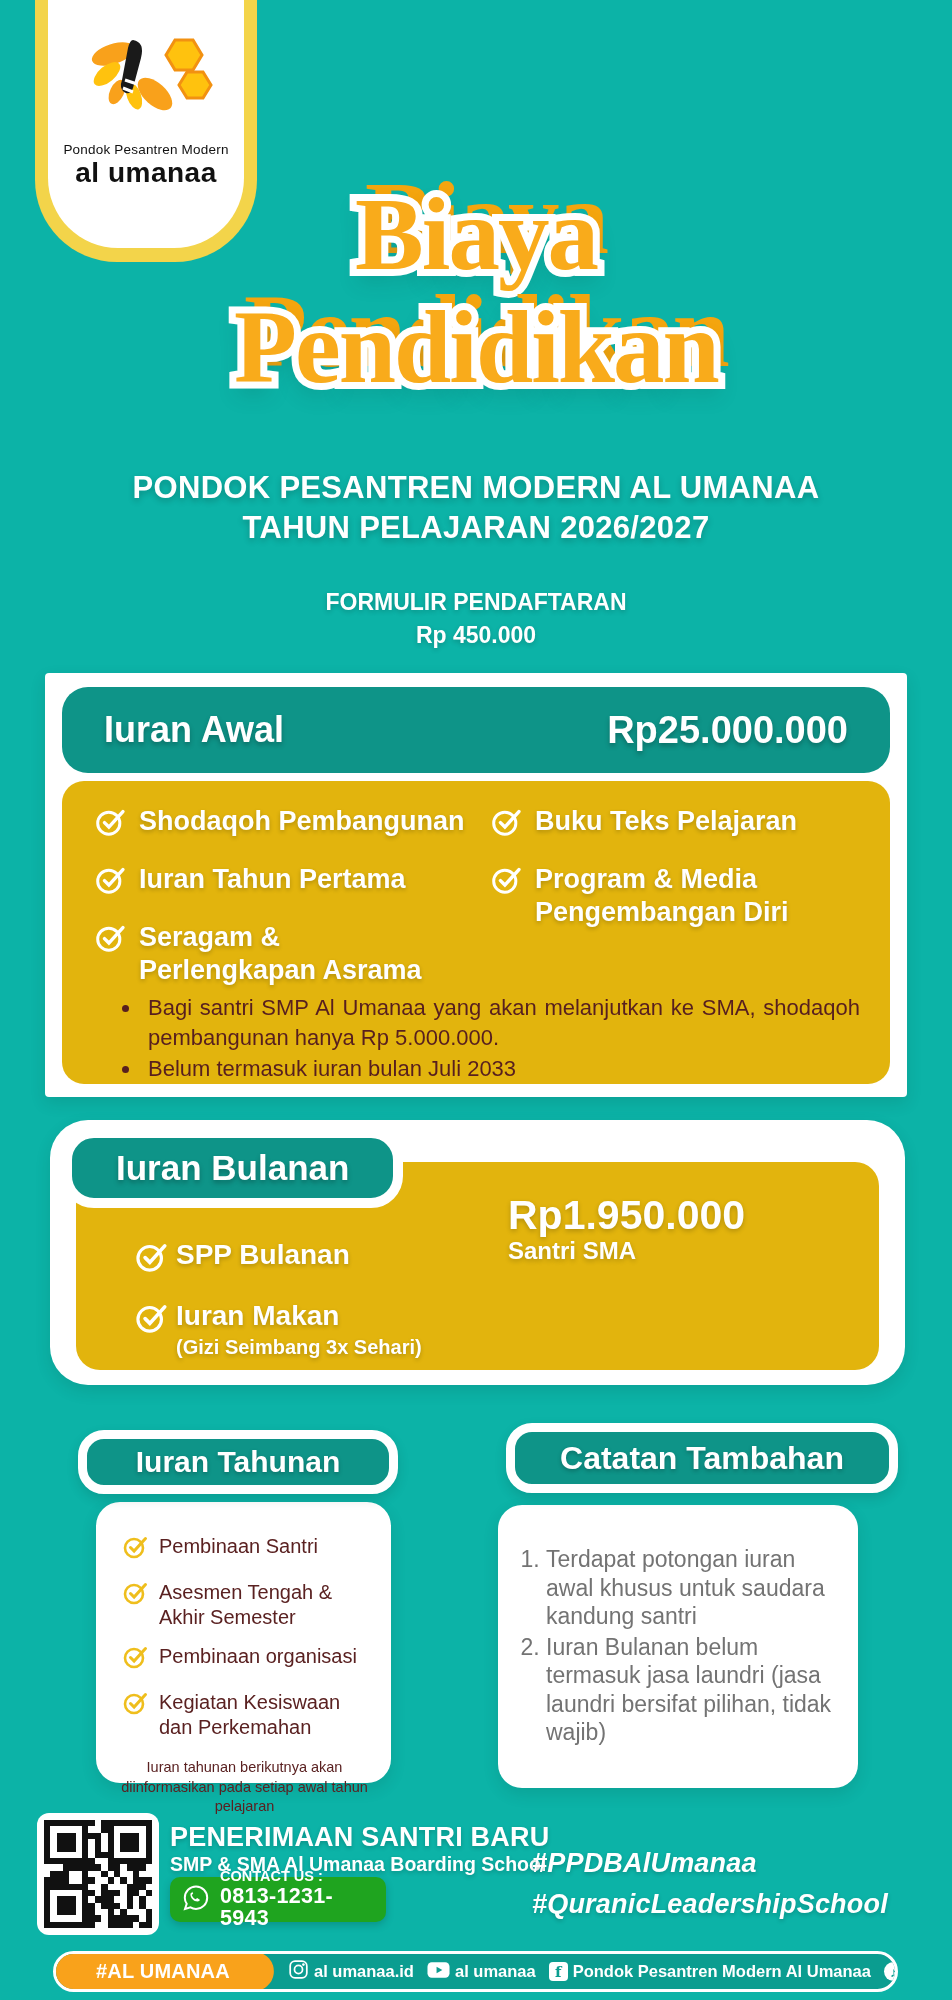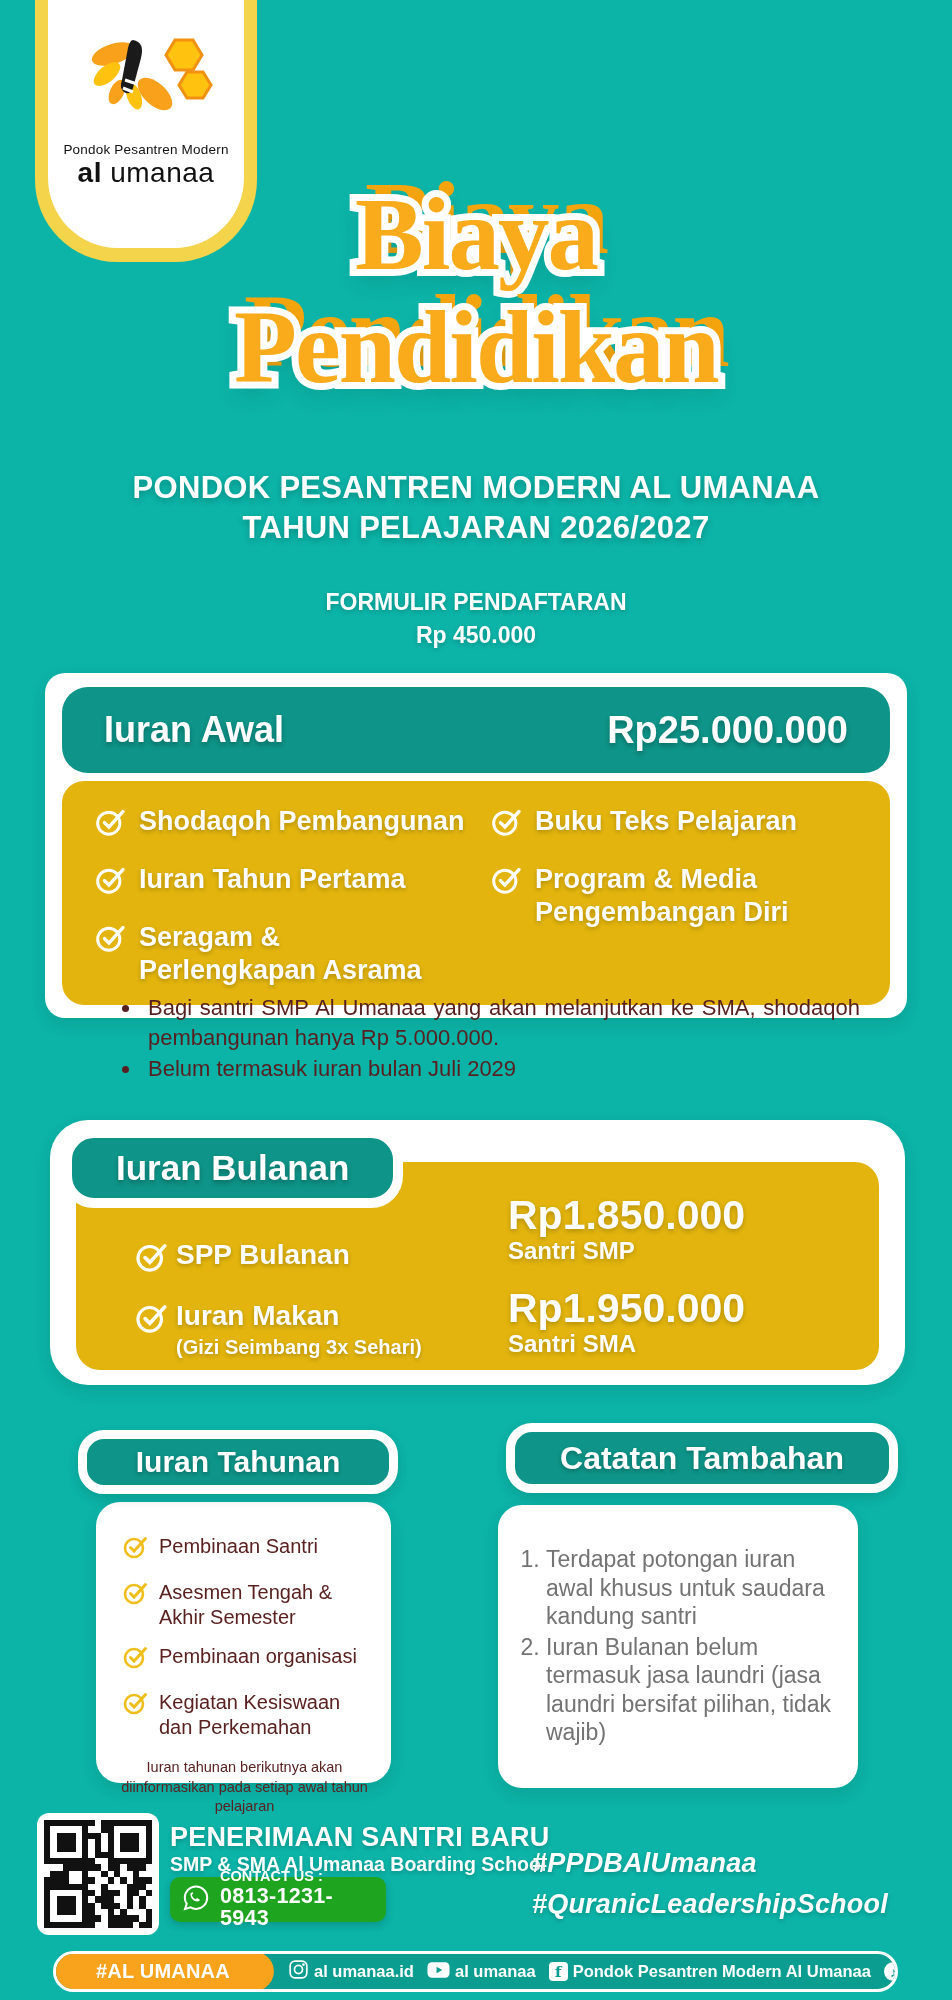--- a/index.html
+++ b/index.html
@@ -11,21 +11,21 @@
 
   
   #logo-badge { position:absolute; left:35px; top:0; width:222px; height:262px;
     background:#F3D44A; border-radius:0 0 82px 82px; }
   #logo-badge .inner { position:absolute; left:13px; right:13px; top:0; bottom:14px;
     background:#fff; border-radius:0 0 70px 70px; display:flex; flex-direction:column;
     align-items:center; justify-content:flex-start; padding-top:32px; }
   .logo-tagline { font-size:13.5px; color:#111; margin-top:10px; letter-spacing:0.2px; }
   .logo-brand { font-size:28px; color:#111; letter-spacing:0.5px; margin-top:0px; }
   .logo-brand b { font-weight:700; }
-  .logo-brand .rest { font-weight:400; }
+  .logo-brand .rest { font-weight:700; }
 
   
   #title { position:absolute; top:178px; left:0; width:100%; text-align:center;
     font-family:Liberation Serif, serif; font-weight:bold; z-index:0; }
   .title-line { position:relative; display:block; font-size:103px; line-height:1.1;
     color:#F9AB1B; letter-spacing:-2px; z-index:0; }
   .title-line::before { content:attr(data-text); position:absolute; left:0; width:100%; top:0;
     color:#fff; -webkit-text-stroke:14px #fff;
     text-shadow:0 10px 22px rgba(0,60,55,0.25);
     z-index:-1; }
@@ -41,21 +41,21 @@
     text-shadow:0 2px 5px rgba(0,0,0,0.2); }
 
   
   .white-card { background:#fff; box-shadow:0 6px 16px rgba(0,40,35,0.12); }
   .teal-bar { background:#0E9488; color:#fff; font-weight:bold; }
   .check-item { display:flex; align-items:flex-start; gap:13px; }
   .check-item svg { flex-shrink:0; }
   .pre { white-space:pre-line; }
 
   
-  #iuran-awal { position:absolute; left:45px; top:673px; width:862px; height:345px; border-radius:20px; }
+  #iuran-awal { position:absolute; left:45px; top:673px; width:862px; height:424px; border-radius:4px; }
   #ia-header { position:absolute; left:17px; right:17px; top:14px; height:86px; border-radius:26px;
     display:flex; align-items:center; justify-content:space-between; padding:0 42px;
     text-shadow:0 3px 5px rgba(0,0,0,0.25); }
   #ia-header .t { font-size:36px; }
   #ia-header .a { font-size:38px; }
   #ia-body { position:absolute; left:17px; right:17px; top:108px; bottom:13px;
     background:#E2B40D; border-radius:22px; }
   .ia-col { position:absolute; top:24px; display:flex; flex-direction:column; gap:17px; }
   #ia-col-left { left:32px; width:380px; }
   #ia-col-right { left:428px; width:390px; }
@@ -227,21 +227,21 @@
           <span><svg width="32" height="32" viewBox="0 0 26 26">
                 <circle cx="12" cy="14" r="9" fill="none" stroke="#fff" stroke-width="2.4"></circle>
                 <path d="M8.5 13.5l3.6 3.6L23.5 4.5" fill="none" stroke="#fff" stroke-width="2.8" stroke-linecap="round"></path>
               </svg></span>
           <span class="pre">Program &amp; Media
 Pengembangan Diri</span>
         </div>
       </div>
       <ul id="ia-notes">
         <li>Bagi santri SMP Al Umanaa yang akan melanjutkan ke SMA, shodaqoh pembangunan hanya Rp 5.000.000.</li>
-        <li>Belum termasuk iuran bulan Juli 2029</li>
+        <li>Belum termasuk iuran bulan Juli 2033</li>
       </ul>
     </div>
   </div>
 
   <div id="iuran-bulanan" class="white-card">
     <div id="ib-body">
       <div id="ib-items">
         <div class="check-item ib-item">
           <span><svg width="34" height="34" viewBox="0 0 26 26">
                 <circle cx="12" cy="14" r="9" fill="none" stroke="#fff" stroke-width="2.4"></circle>
@@ -254,24 +254,20 @@
                 <circle cx="12" cy="14" r="9" fill="none" stroke="#fff" stroke-width="2.4"></circle>
                 <path d="M8.5 13.5l3.6 3.6L23.5 4.5" fill="none" stroke="#fff" stroke-width="2.8" stroke-linecap="round"></path>
               </svg></span>
           <span>
             <span>Iuran Makan</span>
             <div class="sub">(Gizi Seimbang 3x Sehari)</div>
           </span>
         </div>
       </div>
       <div id="ib-prices">
-        <div class="ib-price">
-          <div class="amt">Rp1.850.000</div>
-          <div class="lvl">Santri SMP</div>
-        </div>
         <div class="ib-price">
           <div class="amt">Rp1.950.000</div>
           <div class="lvl">Santri SMA</div>
         </div>
       </div>
     </div>
     <div id="ib-pill" class="teal-bar">Iuran Bulanan</div>
   </div>
 
   <div id="it-header" class="pill-header teal-bar">Iuran Tahunan</div>

